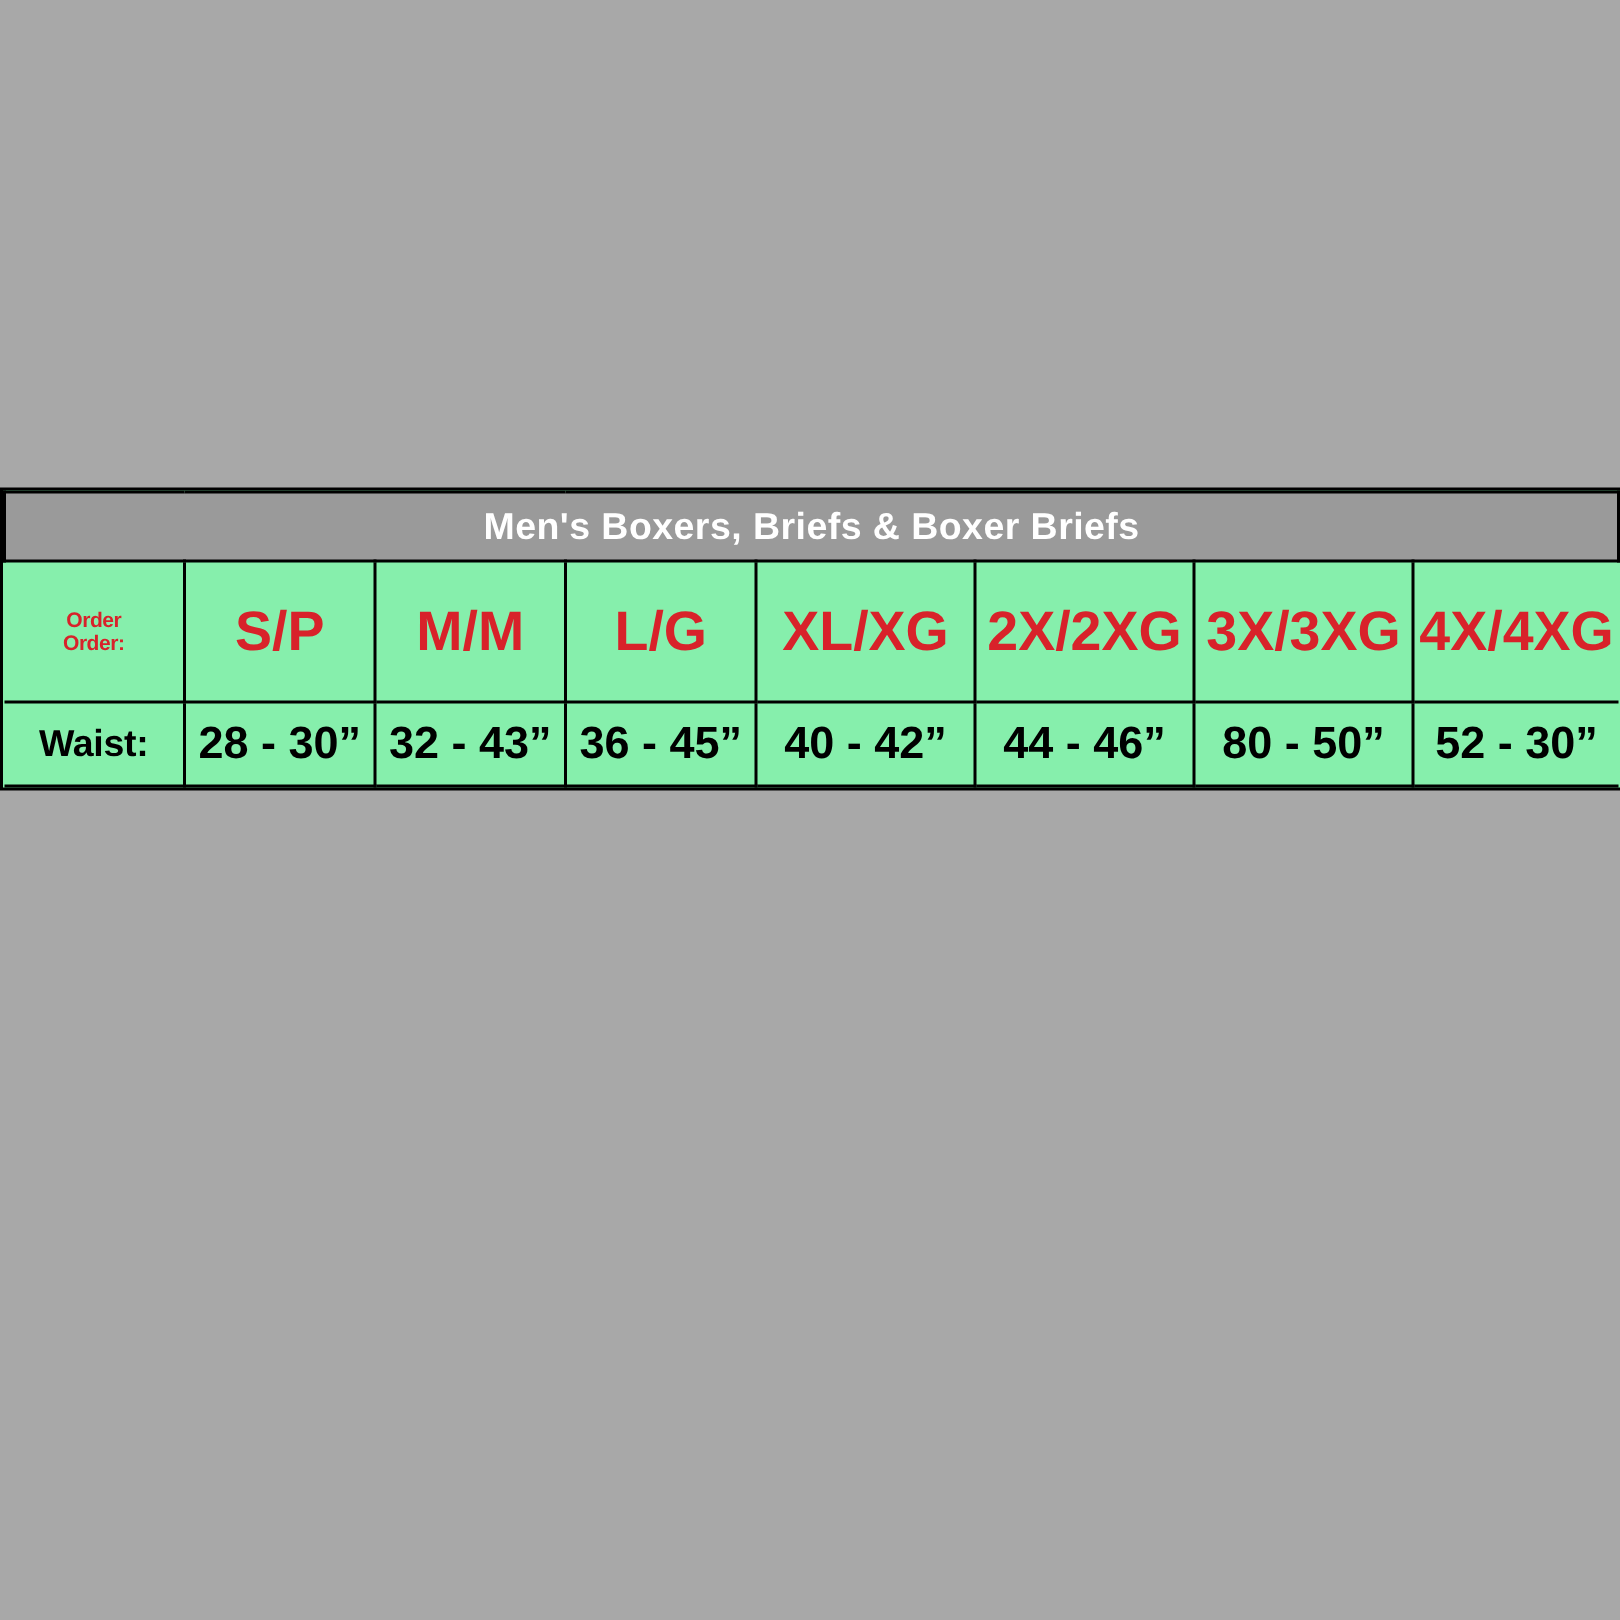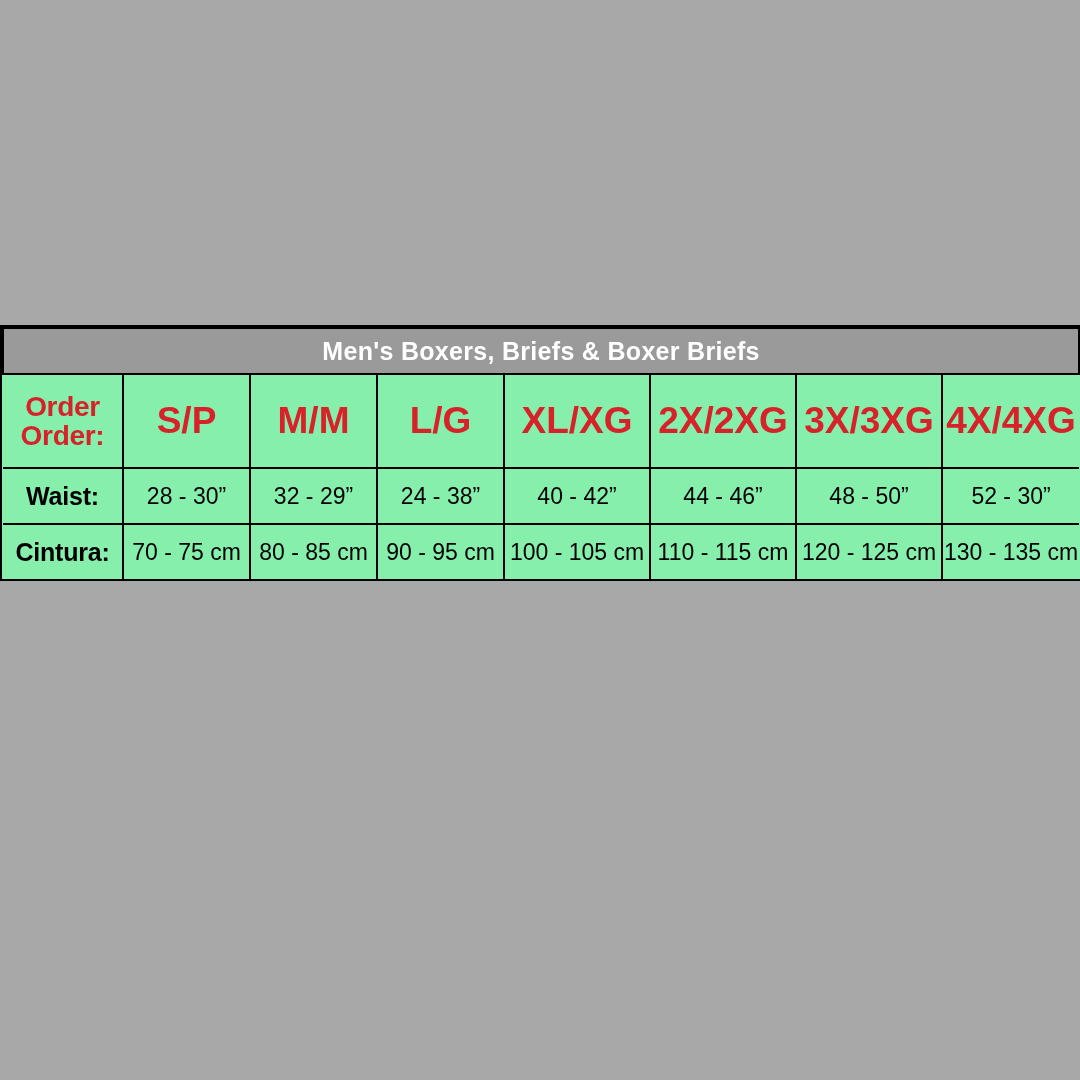--- a/index.html
+++ b/index.html
@@ -60,35 +60,35 @@
   }
 
   
   .head-row td {
     color: #d8222a;
     font-weight: bold;
     height: 92px;
     font-size: 37px;
   }
   .head-row td.corner {
-    font-size: 28px;
+    font-size: 14px;
     line-height: 1.05;
     letter-spacing: -0.3px;
     border-left: none;
   }
   .head-row td.last-col {
     border-right: none;
   }
 
   
   .data-row td {
     color: #000000;
-    font-size: 23px;
+    font-size: 30px;
     height: 54px;
-    font-weight: normal;
+    font-weight: bold;
   }
   .data-row td.rowlabel {
     font-weight: bold;
     font-size: 25px;
     letter-spacing: -0.2px;
     border-left: none;
     border-radius: 16px;
   }
   .data-row td.last-col {
     border-right: none;
@@ -131,34 +131,24 @@
           <td>M/M</td>
           <td>L/G</td>
           <td>XL/XG</td>
           <td>2X/2XG</td>
           <td>3X/3XG</td>
           <td class="last-col">4X/4XG</td>
         </tr>
         <tr class="data-row">
           <td class="rowlabel">Waist:</td>
           <td>28 - 30”</td>
-          <td>32 - 29”</td>
-          <td>24 - 38”</td>
+          <td>32 - 43”</td>
+          <td>36 - 45”</td>
           <td>40 - 42”</td>
           <td>44 - 46”</td>
-          <td>48 - 50”</td>
+          <td>80 - 50”</td>
           <td class="last-col">52 - 30”</td>
-        </tr>
-        <tr class="data-row last-row">
-          <td class="rowlabel">Cintura:</td>
-          <td>70 - 75 cm</td>
-          <td>80 - 85 cm</td>
-          <td>90 - 95 cm</td>
-          <td>100 - 105 cm</td>
-          <td>110 - 115 cm</td>
-          <td>120 - 125 cm</td>
-          <td class="last-col">130 - 135 cm</td>
         </tr>
       </tbody>
     </table>
   </div>
 
 </div>
 
 </body></html>

